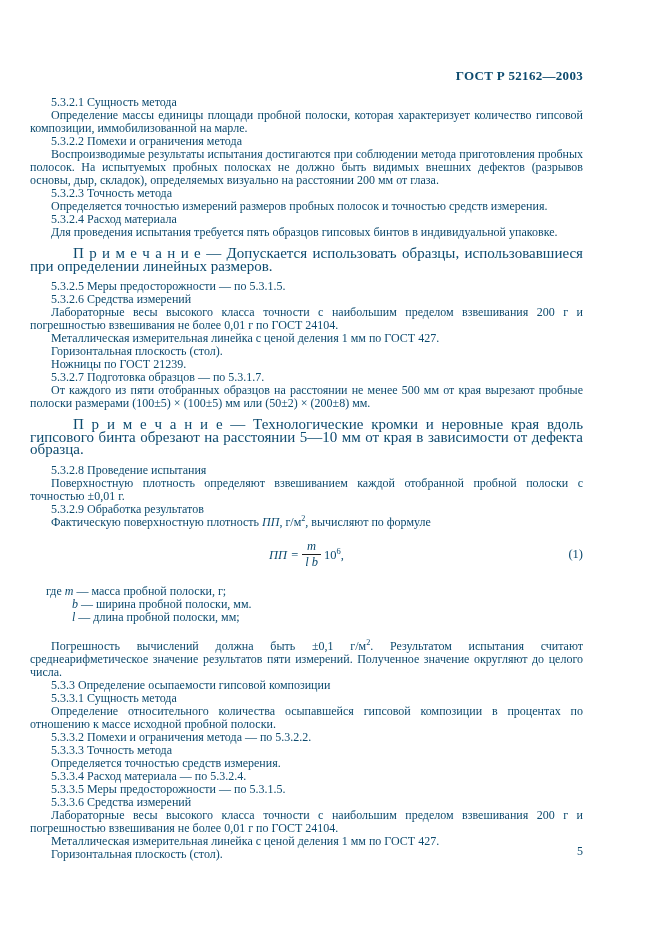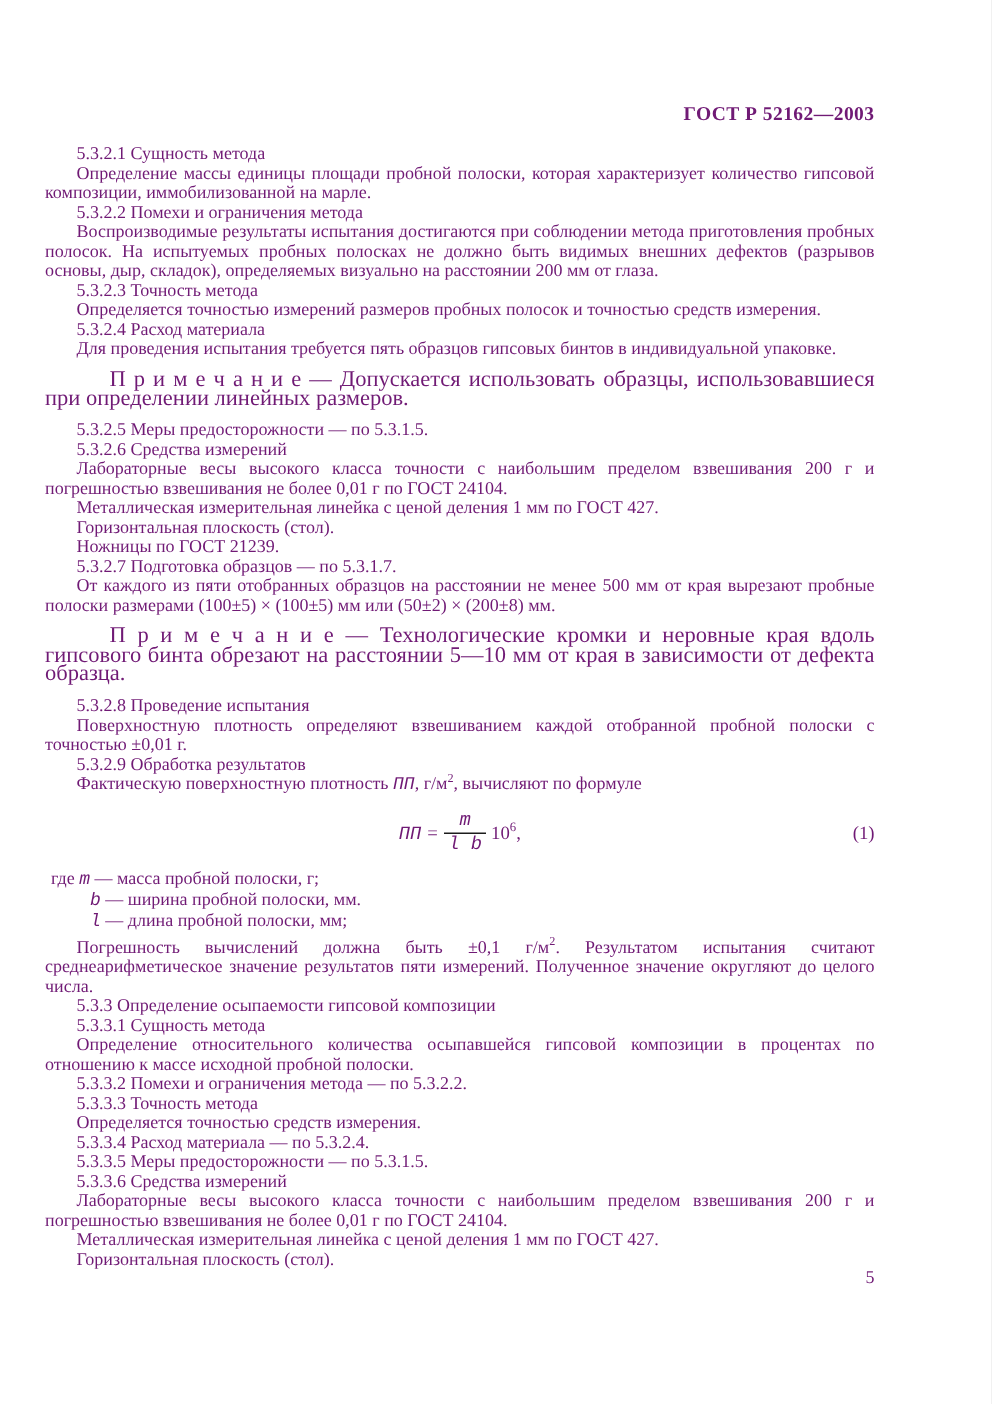--- a/index.html
+++ b/index.html
@@ -5,21 +5,21 @@
   html, body {
     margin: 0;
     padding: 0;
     background: #e8e8e8;
   }
   .page {
     position: relative;
     width: 661px;
     height: 936px;
     background: #ffffff;
-    color: #701a75;
+    color: #0c4a6e;
     font-family: "Liberation Serif", serif;
     overflow: hidden;
   }
   .content {
     position: absolute;
     left: 30px;
     top: 0;
     width: 553px;
   }
   .header {
@@ -39,21 +39,21 @@
   p.para {
     margin: 0;
     text-indent: 21px;
   }
   p.note {
     margin: 8px 0;
     font-size: 15px;
     line-height: 12.5px;
     text-indent: 43px;
   }
-  .var { font-style: italic; font-family: Liberation Mono, monospace; }
+  .var { font-style: italic; }
   sup {
     font-size: 0.68em;
     line-height: 0;
     vertical-align: super;
   }
   .formula-row {
     position: relative;
     margin: 11px 0 9px 0;
     text-align: center;
     font-size: 12.5px;
@@ -76,21 +76,21 @@
   .frac .den {
     display: block;
     padding: 1px 3px 0 3px;
   }
   .eq-number {
     position: absolute;
     right: 0;
     top: 50%;
     transform: translateY(-50%);
   }
-  .where { margin: 4px; }
+  .where { margin: 16px; }
   .where-line { text-indent: 0; margin: 0; }
   .where-line.hang { padding-left: 26px; }
   .page-number {
     position: absolute;
     top: 845px;
     right: 78px;
     font-size: 12px;
     line-height: 13px;
   }
 </style>

